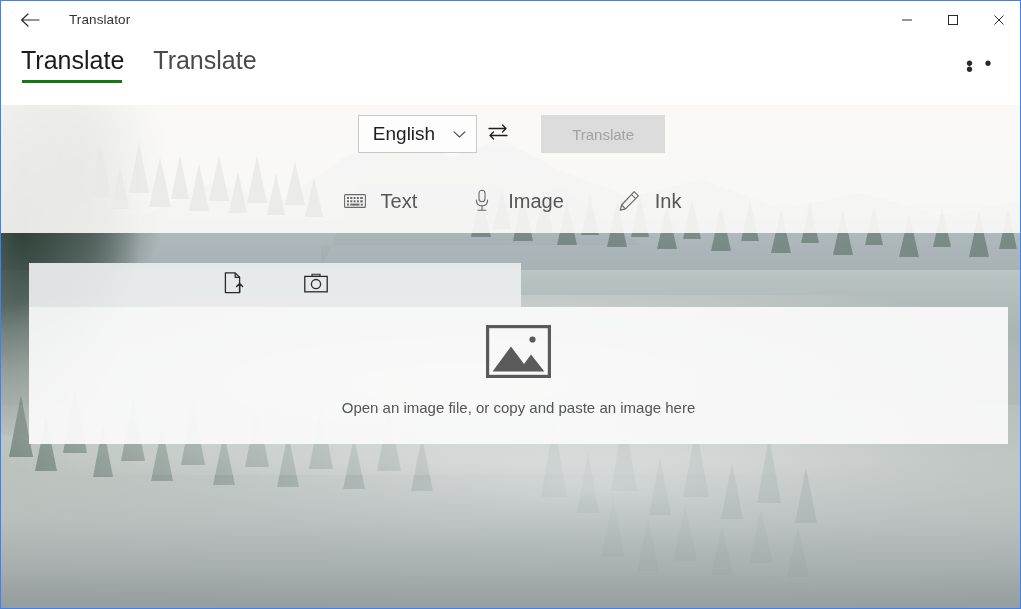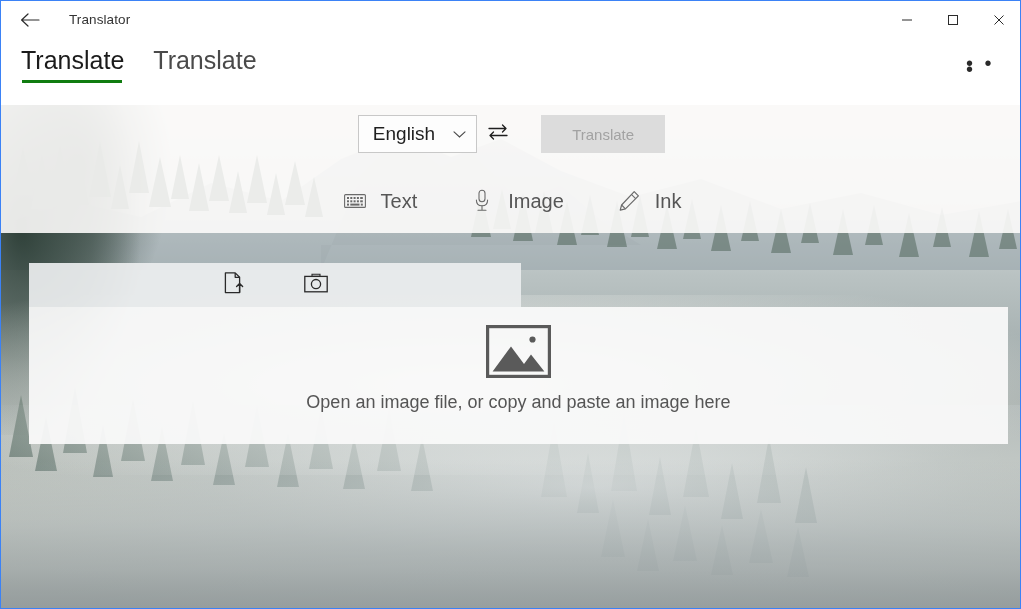--- a/index.html
+++ b/index.html
@@ -301,22 +301,22 @@
     background: rgba(250, 250, 250, 0.93);
     display: flex;
     flex-direction: column;
     align-items: center;
     cursor: pointer;
   }
   .placeholder-icon {
     margin-top: 18px;
   }
   .drop-text {
-    margin-top: 10px;
-    font-size: 18px;
+    margin-top: 17px;
+    font-size: 15px;
     color: #555555;
     white-space: nowrap;
   }
 </style>
 </head>
 <body>
 
 <div id="app" style="--accent: #107c10;">
 
   <div class="hero">

